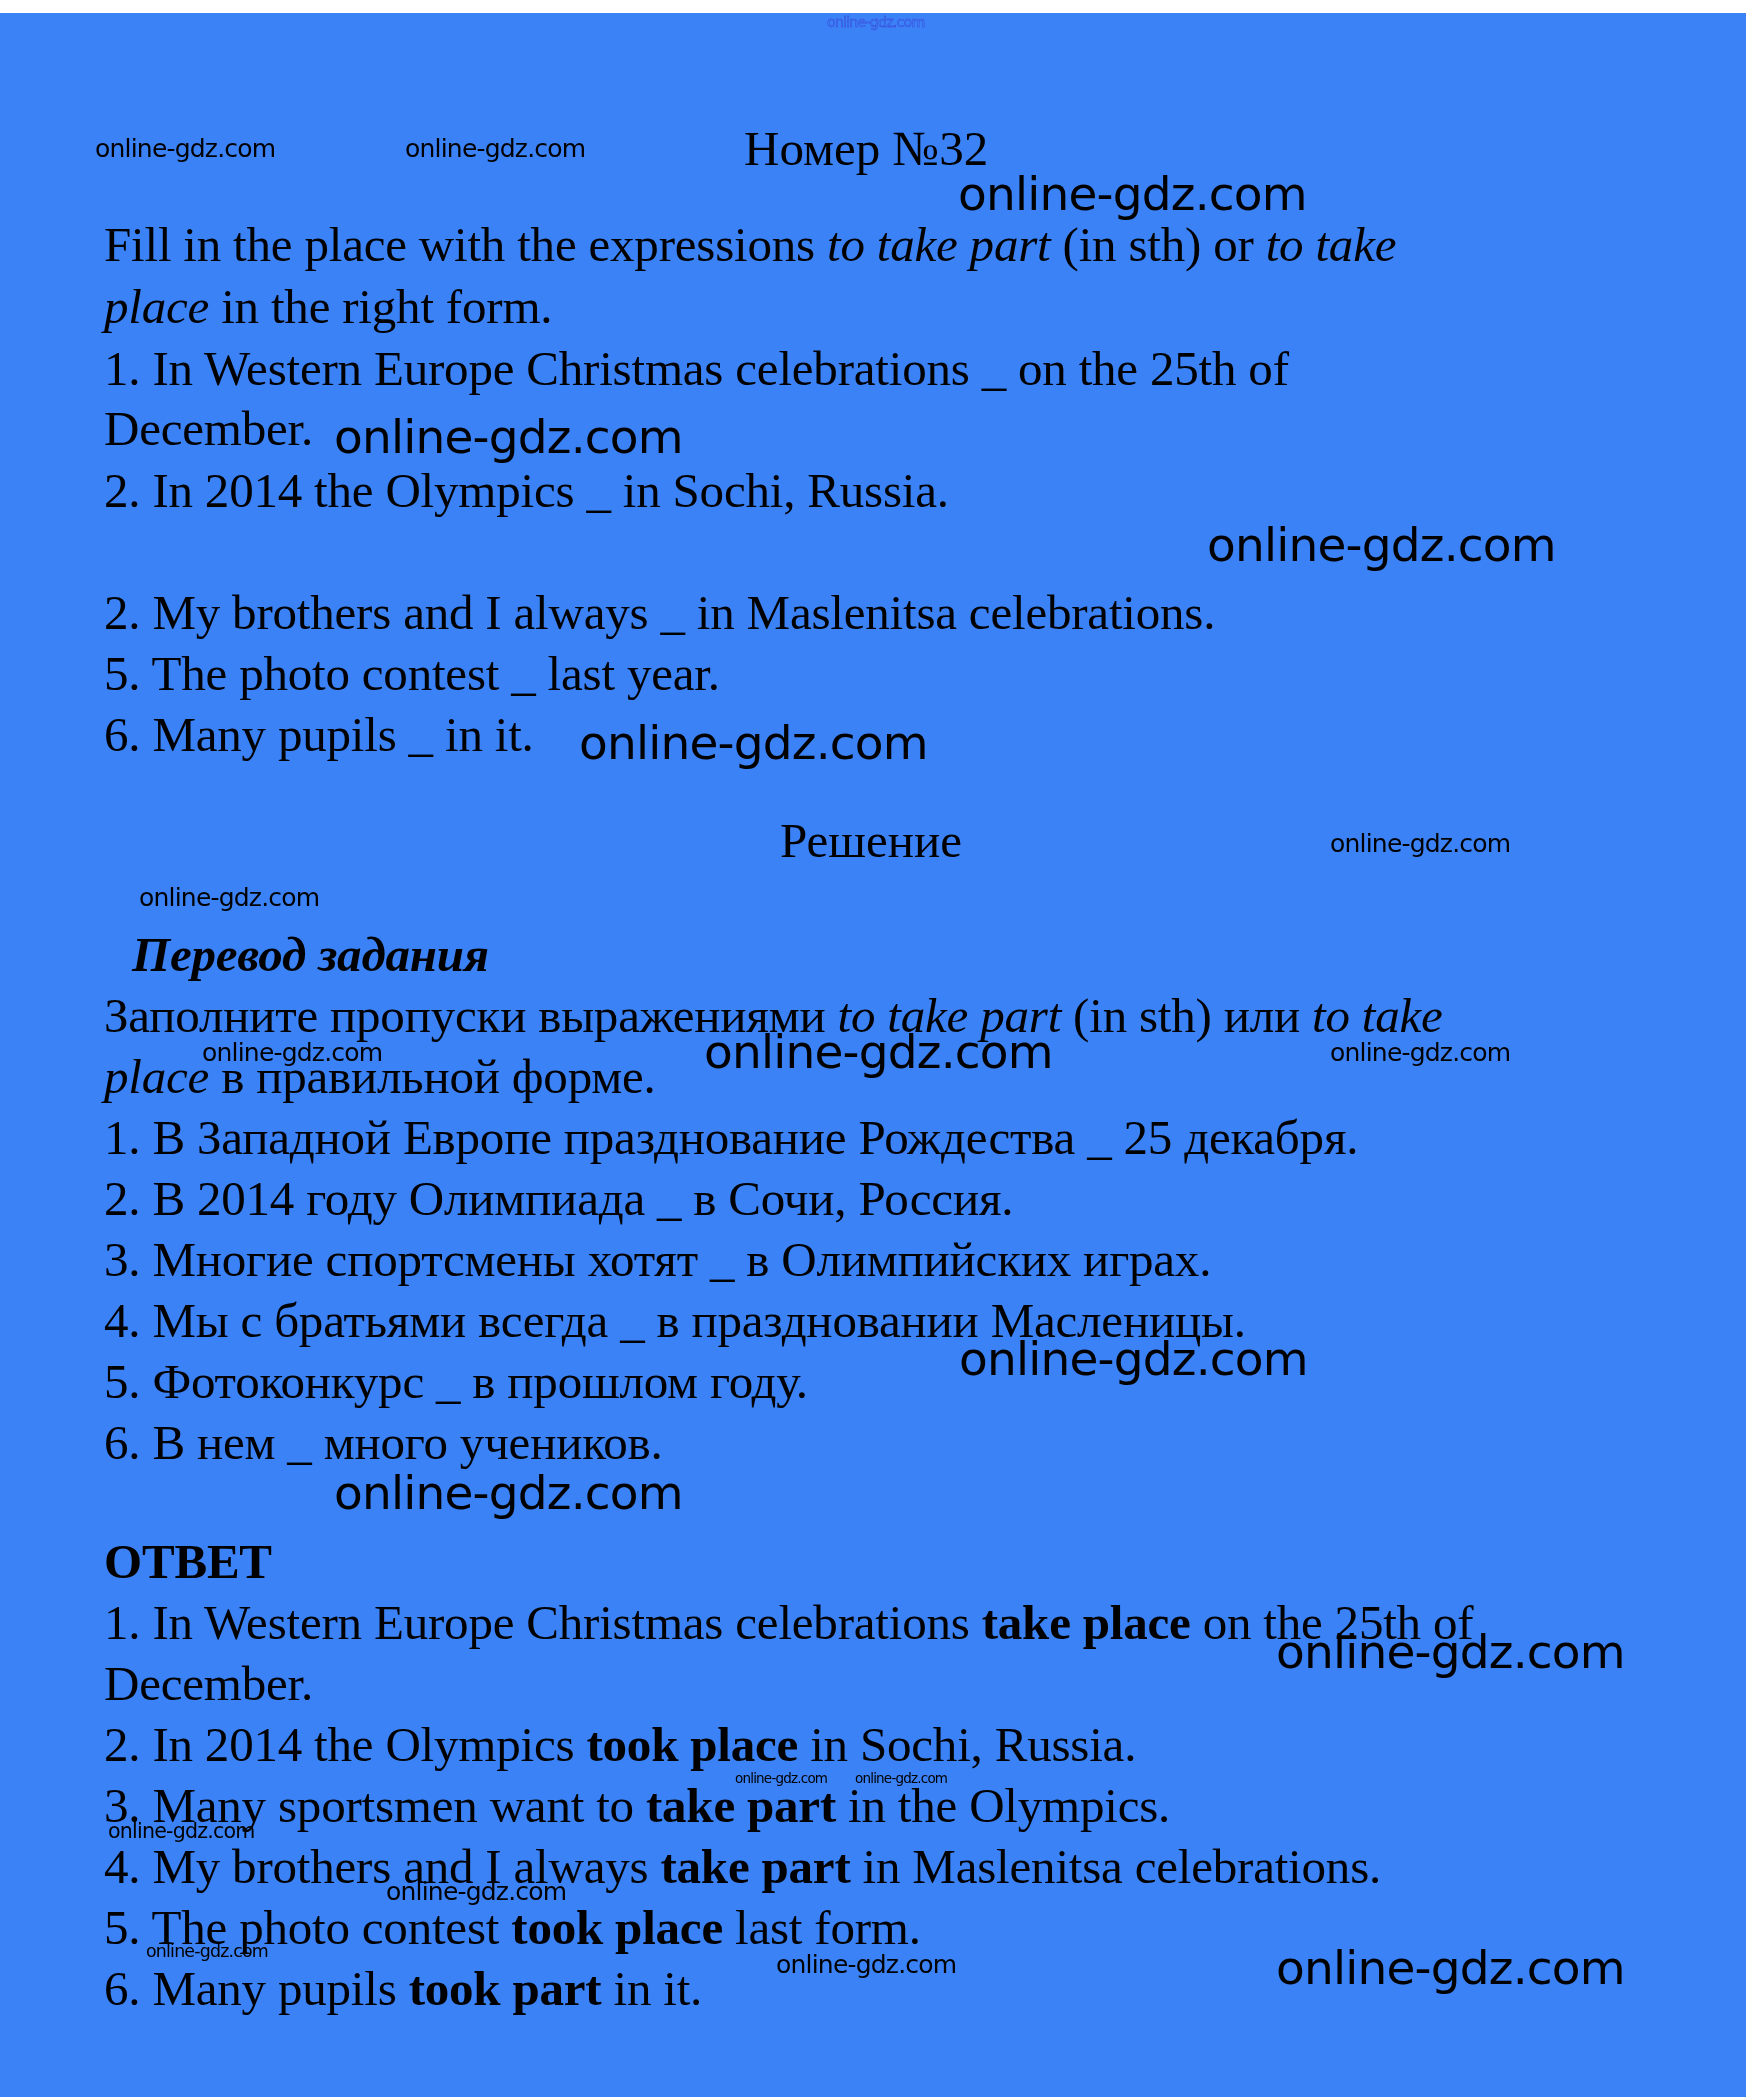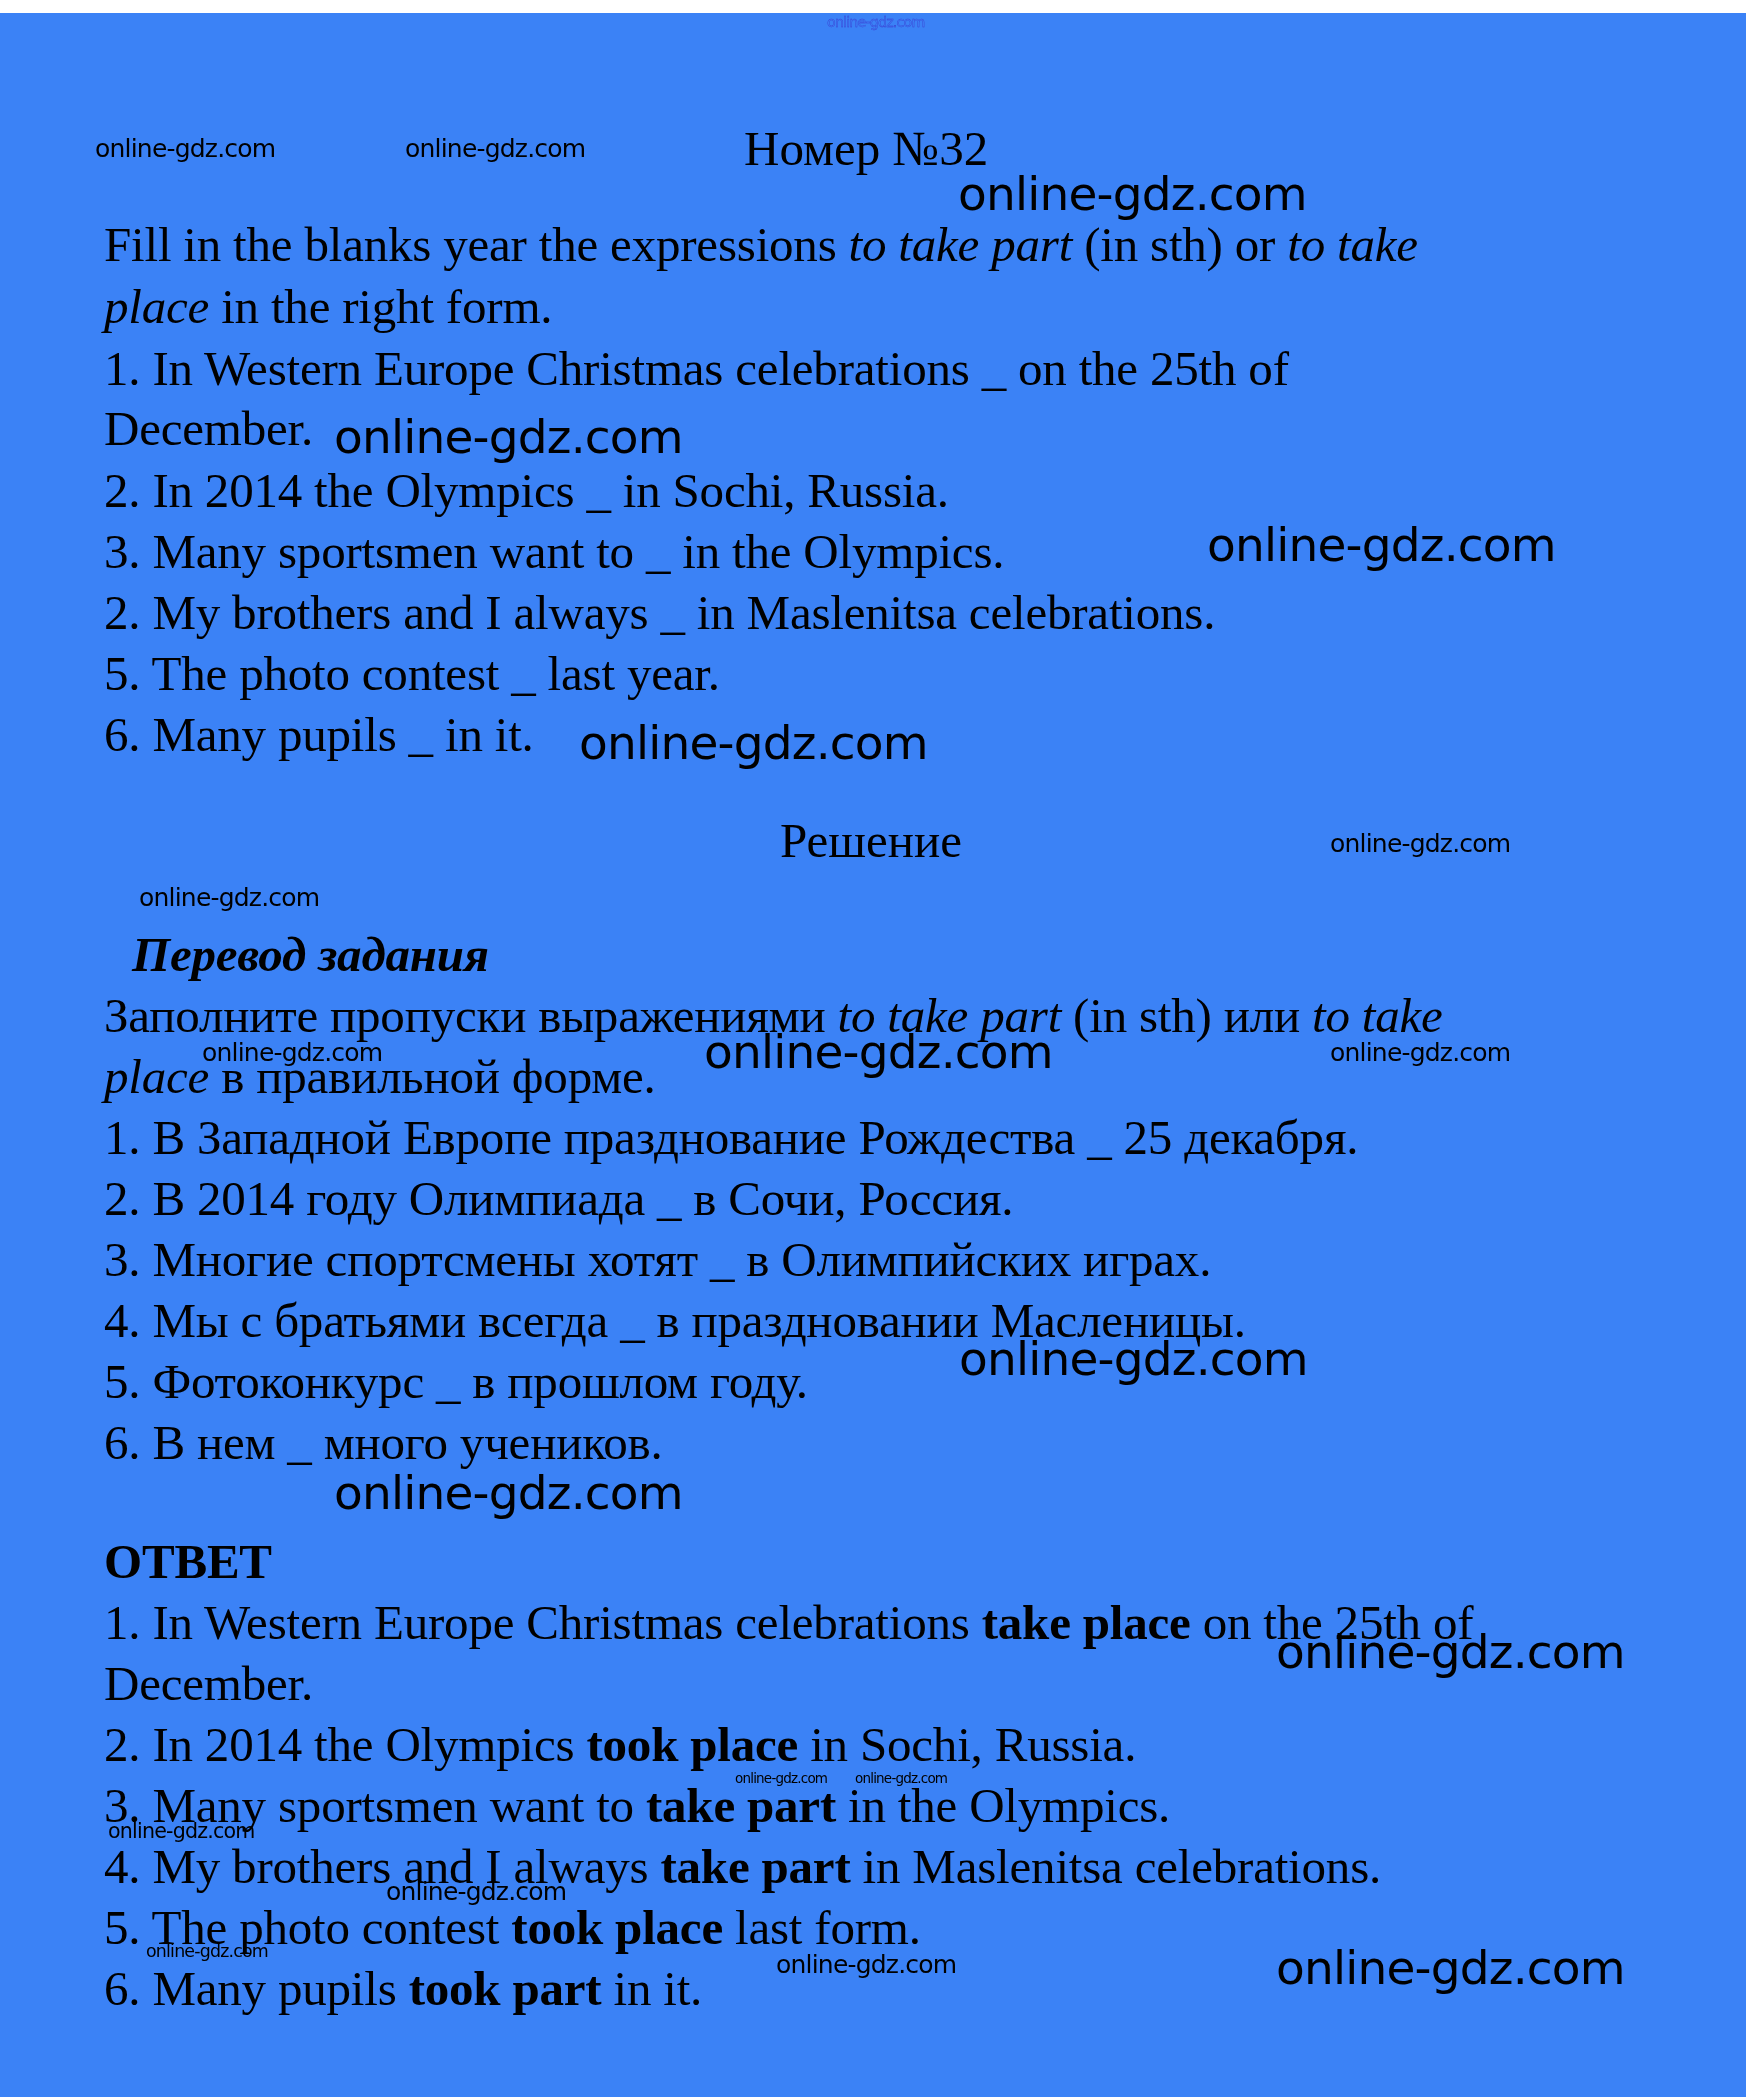--- a/index.html
+++ b/index.html
@@ -22,31 +22,30 @@
 <div class="page">
 
   <div class="wm wm-top" style="left:827px; top:1.6px;">online-gdz.com</div>
 
   <div class="wm wm-s" style="left:95px; top:123px;">online-gdz.com</div>
   <div class="wm wm-s" style="left:405px; top:123px;">online-gdz.com</div>
   <div class="title serif" style="left:744px; top:111px;">Номер №32</div>
   <div class="wm wm-l" style="left:958px; top:157px;">online-gdz.com</div>
 
   <div class="line serif" style="top:207px;">
-    <span>Fill in the blanks year the expressions </span><i>to take part</i><span> (in sth) or </span><i>to take</i>
+    <span>Fill in the place with the expressions </span><i>to take part</i><span> (in sth) or </span><i>to take</i>
   </div>
   <div class="line serif" style="top:269px;">
     <i>place</i><span> in the right form.</span>
   </div>
 
   <div class="line serif" style="top:331px;">1. In Western Europe Christmas celebrations _ on the 25th of</div>
   <div class="line serif" style="top:391px;">December.</div>
   <div class="wm wm-l" style="left:334px; top:400px;">online-gdz.com</div>
   <div class="line serif" style="top:453px;">2. In 2014 the Olympics _ in Sochi, Russia.</div>
-  <div class="line serif" style="top:514px;">3. Many sportsmen want to _ in the Olympics.</div>
   <div class="wm wm-l" style="left:1207px; top:508px;">online-gdz.com</div>
   <div class="line serif" style="top:575px;">2. My brothers and I always _ in Maslenitsa celebrations.</div>
   <div class="line serif" style="top:636px;">5. The photo contest _ last year.</div>
   <div class="line serif" style="top:697px;">6. Many pupils _ in it.</div>
   <div class="wm wm-l" style="left:579px; top:706px;">online-gdz.com</div>
 
   <div class="title serif" style="left:780px; top:803px;">Решение</div>
   <div class="wm wm-s" style="left:1330px; top:818px;">online-gdz.com</div>
   <div class="wm wm-s" style="left:139px; top:872px;">online-gdz.com</div>
 

